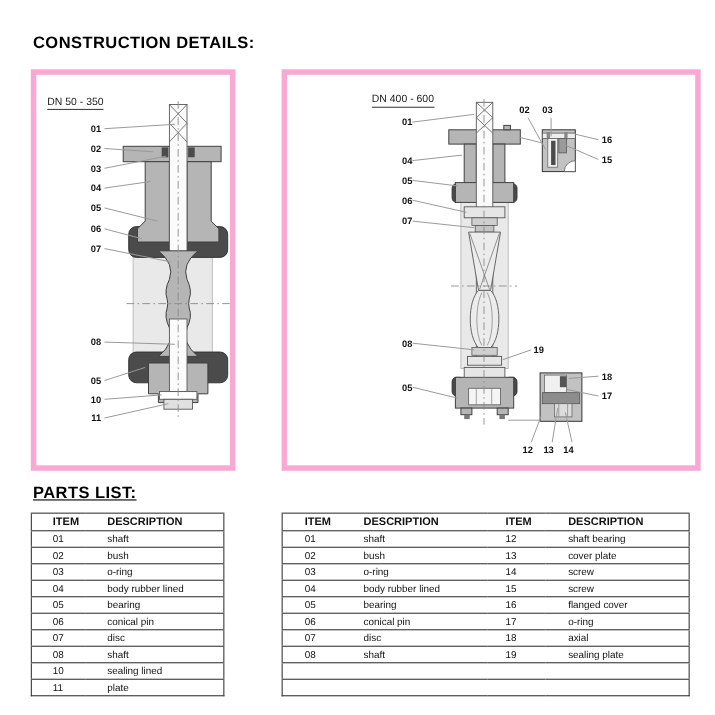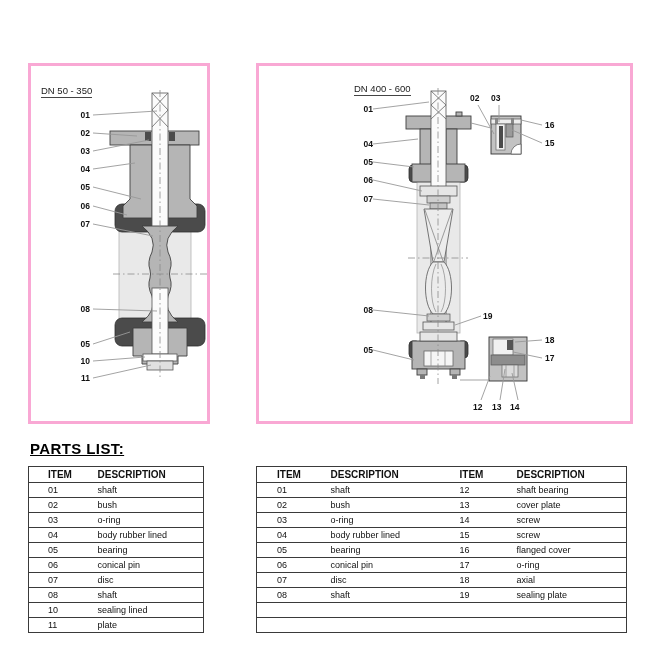--- a/index.html
+++ b/index.html
@@ -1,19 +1,19 @@
 <!DOCTYPE html>
 <html><head>
 <meta charset="utf-8">
 <style>
   html,body{margin:0;padding:0;background:#fff;}
   #page{position:relative;width:650px;height:650px;background:#ffffff;overflow:hidden;
         font-family:"Liberation Sans",sans-serif;color:#111;}
   .h-title{position:absolute;font-size:15px;font-weight:bold;letter-spacing:.4px;color:#000;}
-  .panel{position:absolute;border:3px solid #f9a8d4;background:#fff;text-decoration:underline;}
+  .panel{position:absolute;border:5px solid #f9a8d4;background:#fff;text-decoration:underline;}
   .dn-title{position:absolute;font-size:9.5px;color:#1a1a1a;border-bottom:1px solid #444;
             padding-bottom:1px;white-space:nowrap;}
   .co{position:absolute;width:20px;font-size:8.5px;font-weight:bold;line-height:10px;color:#111;}
   .co.r{text-align:right;}
   svg{position:absolute;left:0;top:0;}
   .ptable{position:absolute;border-collapse:collapse;table-layout:fixed;background:#fff;
           font-size:9px;color:#101010;}
   .ptable{border:1.5px solid #3a3a3a;}
   .ptable th,.ptable td{border-top:1px solid #3a3a3a;height:14px;padding:0;text-align:left;
           vertical-align:middle;white-space:nowrap;overflow:hidden;font-weight:normal;}
@@ -23,20 +23,21 @@
   #tableR th:nth-child(1),#tableR td:nth-child(1){padding-left:20px;}
   #tableR th:nth-child(2),#tableR td:nth-child(2){padding-left:21px;}
   #tableR th:nth-child(3),#tableR td:nth-child(3){padding-left:17px;}
   #tableR th:nth-child(4),#tableR td:nth-child(4){padding-left:21px;}
 </style>
 </head>
 <body>
 
 <div id="page">
 
+  <div class="h-title" style="left:30px;top:31px;">CONSTRUCTION DETAILS:</div>
 
   <div class="panel" style="left:28px;top:63px;width:176px;height:355px;">
     <div class="dn-title" style="left:10px;top:19px;">DN 50 - 350</div>
 
     <svg width="176" height="355" viewBox="0 0 176 355">
 
       <rect x="88" y="145" width="72" height="116" fill="#e9e9e9" stroke="#b5b5b5" stroke-width="0.8"></rect>
 
       <g>
         <rect x="84" y="138" width="90" height="28" rx="7" fill="#4b4b4b" stroke="#2e2e2e" stroke-width="0.8"></rect>
@@ -99,21 +100,21 @@
     <div class="co r" style="left:39px;top:116px;">05</div>
     <div class="co r" style="left:39px;top:135px;">06</div>
     <div class="co r" style="left:39px;top:153px;">07</div>
     <div class="co r" style="left:39px;top:238px;">08</div>
     <div class="co r" style="left:39px;top:273px;">05</div>
     <div class="co r" style="left:39px;top:290px;">10</div>
     <div class="co r" style="left:39px;top:307px;">11</div>
   </div>
 
   <div class="panel" style="left:256px;top:63px;width:371px;height:355px;">
-    <div class="dn-title" style="left:95px;top:17px;">DN 400 - 600</div>
+    <div class="dn-title" style="left:77px;top:17px;">DN 400 - 600</div>
 
     <svg width="371" height="355" viewBox="0 0 371 355">
 
       <rect x="158" y="112" width="43" height="155" fill="#e9e9e9" stroke="#b5b5b5" stroke-width="0.8"></rect>
 
       <g fill="#4b4b4b" stroke="#2e2e2e" stroke-width="0.8">
         <rect x="150" y="99" width="11" height="17" rx="4"></rect>
         <rect x="198" y="99" width="11" height="17" rx="4"></rect>
         <rect x="150" y="275" width="11" height="17" rx="4"></rect>
         <rect x="198" y="275" width="11" height="17" rx="4"></rect>

